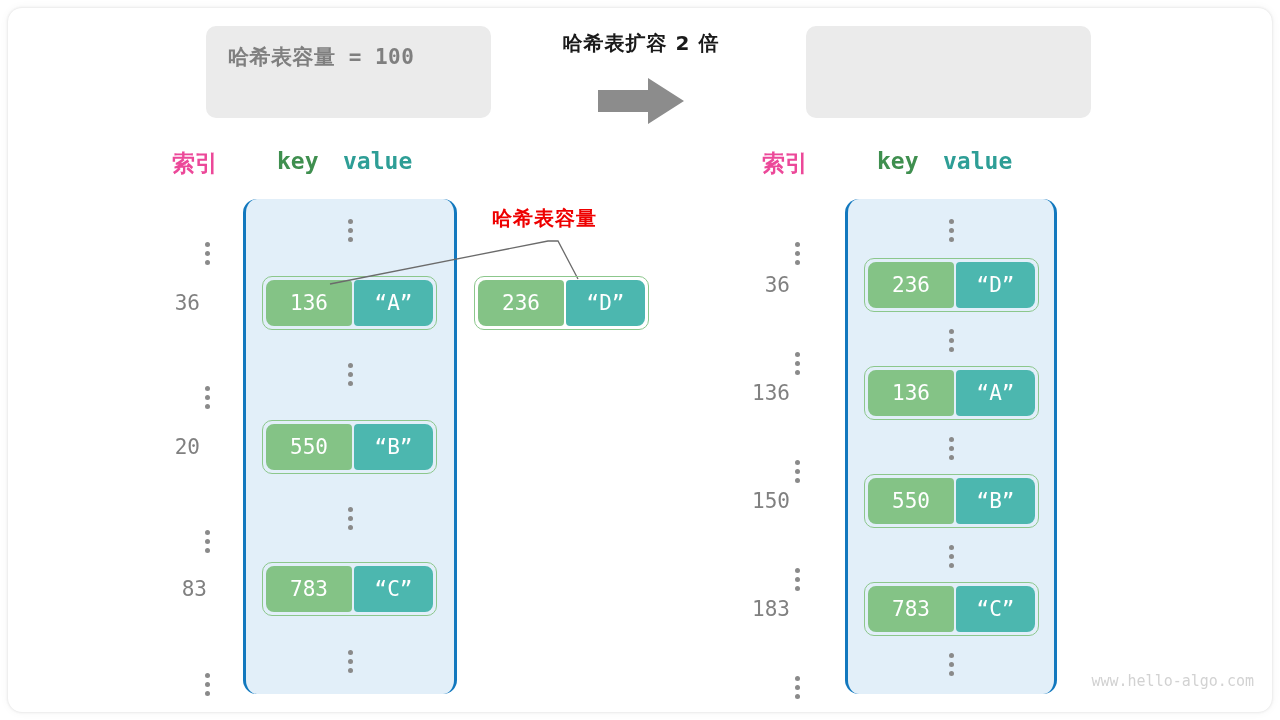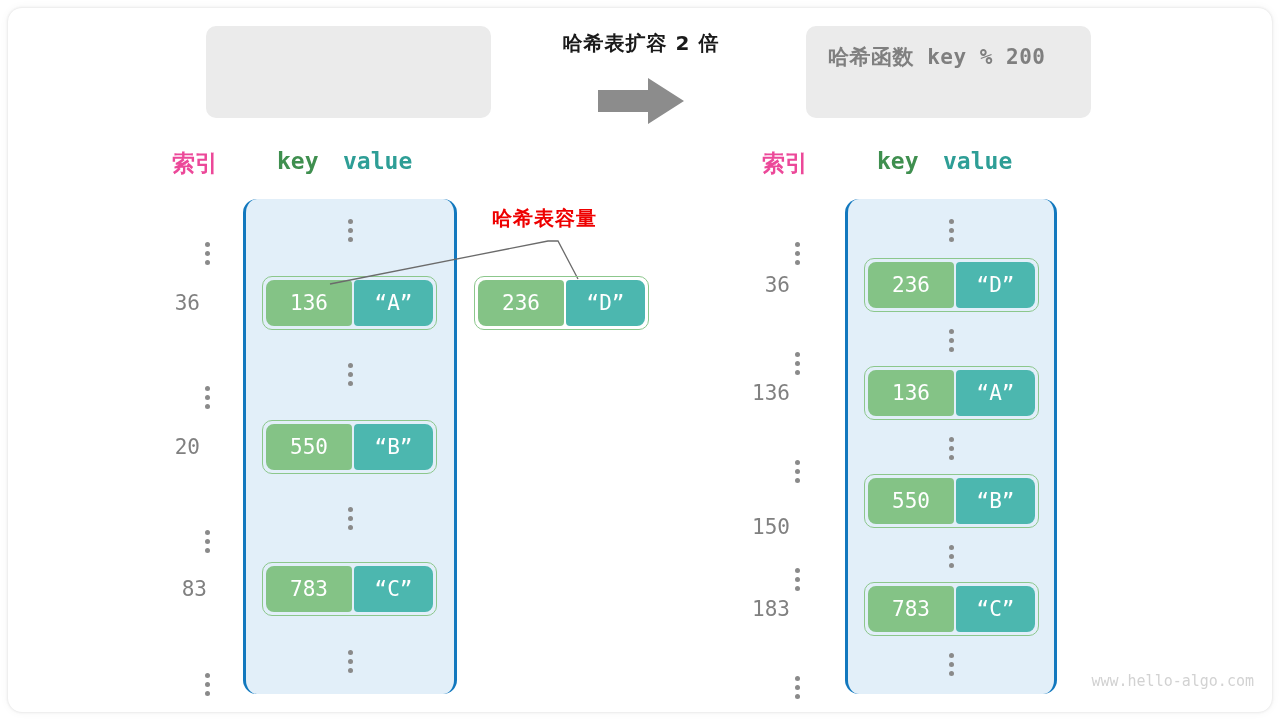--- a/index.html
+++ b/index.html
@@ -165,31 +165,31 @@
     white-space: pre;
   }
 </style>
 </head>
 <body>
 
 <div id="canvas">
   <div class="card-bg"></div>
 
   <div class="info-box" id="info-left">
+    <div class="info-line">哈希表容量 = 100</div>
   </div>
 
   <div class="center-title">哈希表扩容 2 倍</div>
   <div class="arrow-wrap">
     <svg width="90" height="50" viewBox="0 0 90 50">
       <polygon points="2,14 52,14 52,2 88,25 52,48 52,36 2,36" fill="#8c8c8c"></polygon>
     </svg>
   </div>
 
   <div class="info-box" id="info-right">
-    <div class="info-line">哈希函数 key % 200</div>
   </div>
 
   <div class="col-head idx" style="left:172px; top:148px;">索引</div>
   <div class="col-head key" style="left:277px; top:148px;">key</div>
   <div class="col-head val" style="left:343px; top:148px;">value</div>
 
   <div class="col-head idx" style="left:762px; top:148px;">索引</div>
   <div class="col-head key" style="left:877px; top:148px;">key</div>
   <div class="col-head val" style="left:943px; top:148px;">value</div>
 
@@ -292,21 +292,21 @@
 
   <div class="row-index" style="left:740px; top:436px; width:50px;">
     <span class="vdots" style="position:relative; display:inline-block;"><i></i><i></i><i></i></span>
   </div>
   <div class="vdots" style="left:944px; top:437px;">
       <i></i>
       <i></i>
       <i></i>
     </div>
 
-  <div class="row-index" style="left:740px; top:489px; width:50px;margin-top:26px;">150</div>
+  <div class="row-index" style="left:740px; top:489px; width:50px;">150</div>
   <div class="pair" style="left:864px; top:474px; width:175px; height:54px;">
     <div class="kbox" style="width:86px;">550</div>
     <div class="vbox" style="width:79px;">“B”</div>
   </div>
 
   <div class="row-index" style="left:740px; top:544px; width:50px;">
     <span class="vdots" style="position:relative; display:inline-block;"><i></i><i></i><i></i></span>
   </div>
   <div class="vdots" style="left:944px; top:545px;">
       <i></i>

